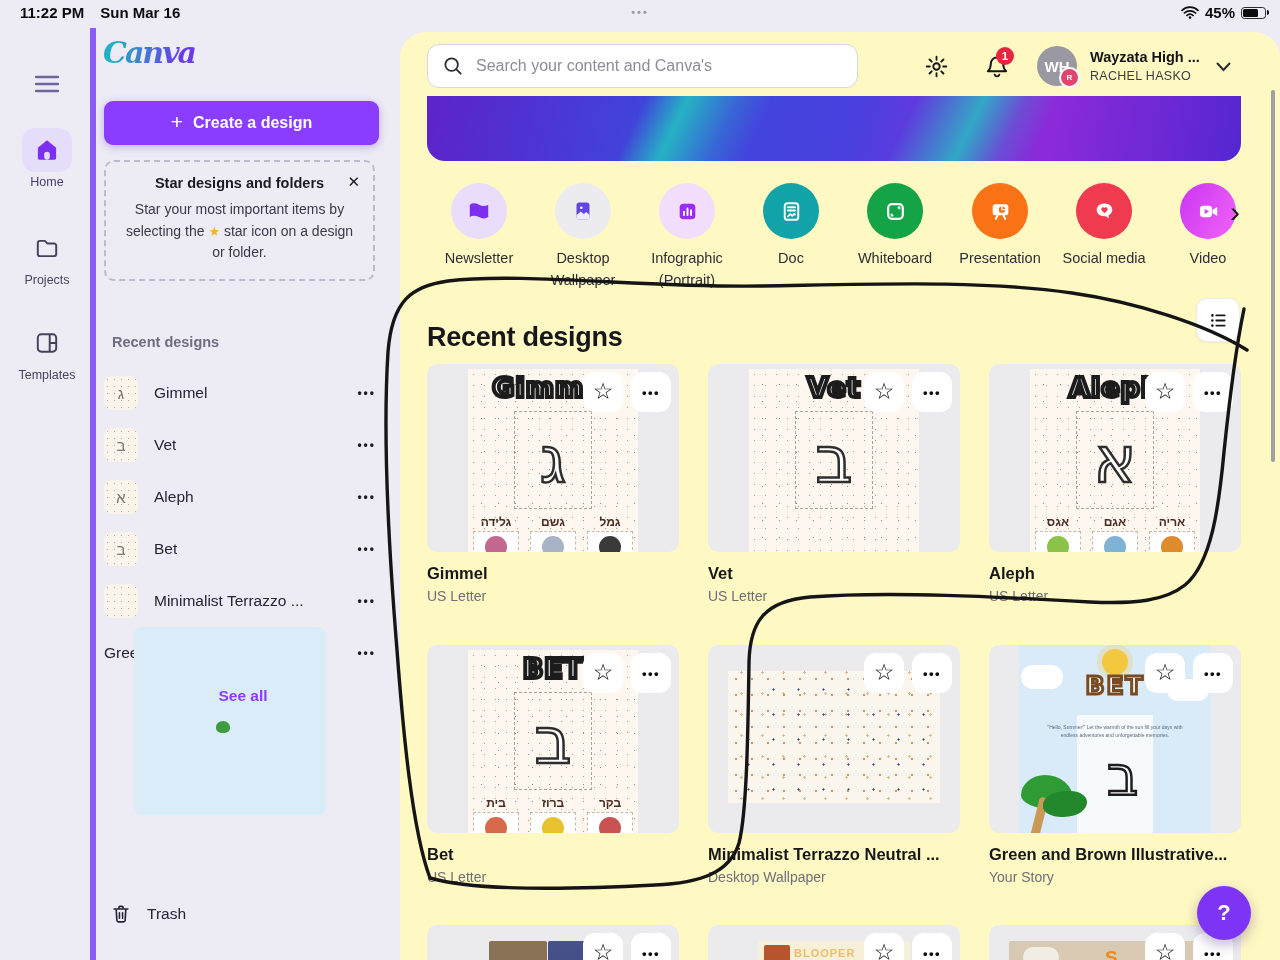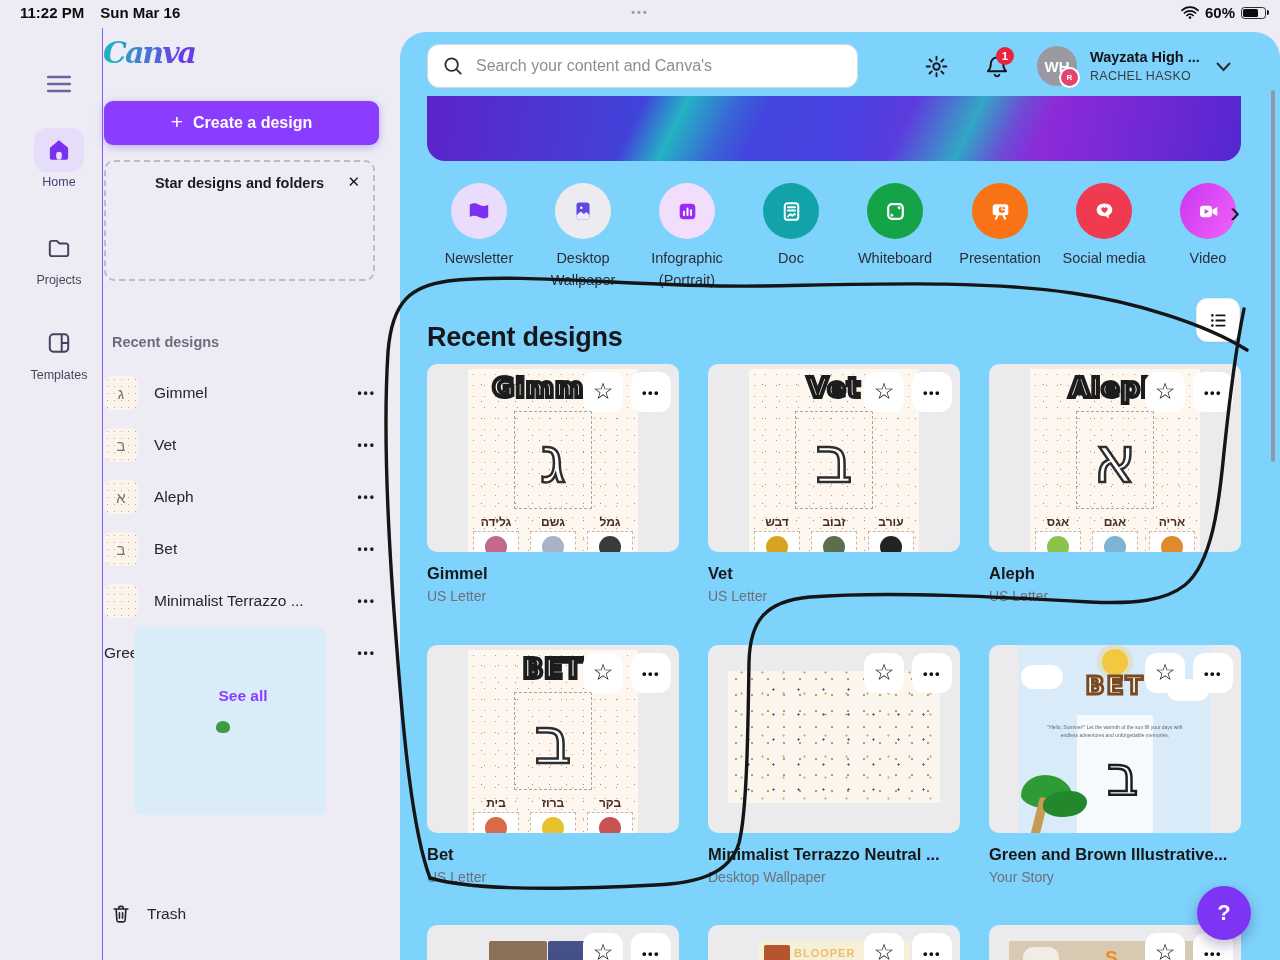--- a/index.html
+++ b/index.html
@@ -7,21 +7,21 @@
           font-family:"Liberation Sans",sans-serif;-webkit-font-smoothing:antialiased}
   
   .statusbar{position:absolute;top:0;left:0;right:0;height:28px;z-index:5}
   .sb-left{position:absolute;left:20px;top:4px;display:flex;gap:16px;font-size:15px;font-weight:700;color:#0c0c0e}
   .sb-dots{position:absolute;left:50%;top:6px;transform:translateX(-50%);color:#9b9aa4;font-size:11px;letter-spacing:2px;font-weight:700}
   .sb-right{position:absolute;right:14px;top:4px;display:flex;align-items:center;gap:6px;font-size:15px;font-weight:700;color:#0c0c0e}
   .battery{width:25px;height:12px;border:1.5px solid rgba(10,10,12,.85);border-radius:3.5px;position:relative;padding:1px;box-sizing:border-box}
   .battery i{display:block;height:100%;width:72%;background:#0c0c0e;border-radius:1.5px}
   .battery::after{content:"";position:absolute;right:-4px;top:2.5px;width:2.5px;height:5px;background:#0c0c0e;border-radius:0 2px 2px 0}
   
-  .rail{position:absolute;top:28px;left:16px;width:86px;bottom:0;border-right:1px solid #8b5cf6}
+  .rail{position:absolute;top:28px;left:4px;width:86px;bottom:0;border-right:6px solid #8b5cf6}
   .burger{position:absolute;top:46px;left:30px;background:none;border:none;padding:0;cursor:pointer}
   .rail-item{position:absolute;left:0;width:86px;text-align:center;cursor:pointer}
   .rail-item .tile{width:50px;height:44px;margin:0 auto;border-radius:13px;display:flex;align-items:center;justify-content:center}
   .rail-item.active .tile{background:#e6ddfa}
   .rail-item .lbl{margin-top:3px;font-size:12.5px;color:#49445c}
   .rail-item.active .lbl{color:#4b3e77}
   
   .panel{position:absolute;left:86px;top:28px;width:314px;bottom:0}
   .logo{position:absolute;left:17px;top:10px;font-family:"DejaVu Serif",serif;font-style:italic;font-weight:700;
         font-size:30px;letter-spacing:-2px;background:linear-gradient(95deg,#21b0c4 10%,#6a3be8 85%);
@@ -40,21 +40,21 @@
   .pthumb{width:34px;height:34px;border-radius:8px;margin-right:16px;flex:none;display:flex;align-items:center;justify-content:center;
           background:#fbf4ec;background-image:radial-gradient(#d8a273 .6px,transparent .9px);background-size:7px 7px;
           font-size:15px;color:#79756e;overflow:hidden}
   .pthumb.story{background:#d9ecf7;background-image:none}
   .pthumb.story .palm-dot{width:14px;height:12px;background:#3f9b3f;border-radius:50% 50% 40% 40%;margin-top:12px;margin-left:-14px}
   .pname{font-size:15.5px;color:#26242f;white-space:nowrap;overflow:hidden;max-width:186px}
   .pdots{margin-left:auto;color:#1d1d24;font-size:12px;letter-spacing:2px;font-weight:700;background:none;border:none;cursor:pointer;font-family:inherit}
   .see-all{position:absolute;left:0;width:100%;top:658px;text-align:center;font-size:15.5px;font-weight:700;color:#8b3dff;background:none;border:none;cursor:pointer;font-family:inherit}
   .trash{position:absolute;left:24px;top:874px;display:flex;align-items:center;gap:15px;font-size:15.5px;color:#26242f;cursor:pointer}
   
-  .main{position:absolute;left:400px;top:32px;right:0;bottom:0;background:#7dd3fc;border-radius:26px 26px 0 0;overflow:hidden}
+  .main{position:absolute;left:400px;top:32px;right:0;bottom:0;background:#fef9c3;border-radius:26px 26px 0 0;overflow:hidden}
   .search{position:absolute;left:27px;top:12px;width:431px;height:44px;border:1px solid #d7d6df;border-radius:12px;
           display:flex;align-items:center;padding:0 14px;gap:10px;box-sizing:border-box;background:#fff}
   .search input{border:none;outline:none;flex:1;font-size:16px;color:#2b2b33;font-family:inherit;background:transparent}
   .search input::placeholder{color:#8d8c98}
   .hbtn{position:absolute;top:22px;background:none;border:none;padding:0;cursor:pointer}
   .badge{position:absolute;left:12px;top:-7px;min-width:18px;height:18px;border-radius:9px;background:#e8253f;color:#fff;
          font-size:11.5px;font-weight:700;display:flex;align-items:center;justify-content:center;padding:0 4px;box-sizing:border-box}
   .avatar{position:absolute;left:637px;top:14px;width:40px;height:40px;border-radius:50%;background:#9a99a1;color:#fff;
           font-size:15px;font-weight:700;display:flex;align-items:center;justify-content:center;cursor:pointer}
   .avatar .mini{position:absolute;right:-3px;bottom:-2px;width:17px;height:17px;border-radius:50%;background:#e2456f;
@@ -131,21 +131,21 @@
     <div class="sb-left">
       <span>11:22 PM</span>
       <span>Sun Mar 16</span>
     </div>
     <div class="sb-dots">•••</div>
     <div class="sb-right">
       <svg width="18" height="13" viewBox="0 0 18 13">
           <path d="M1 4.4C3.2 2.3 6 1.2 9 1.2s5.8 1.1 8 3.2M3.4 7C4.9 5.6 6.9 4.8 9 4.8s4.1.8 5.6 2.2M5.9 9.5C6.7 8.7 7.8 8.2 9 8.2s2.3.5 3.1 1.3" stroke="#0c0c0e" stroke-width="1.7" fill="none" stroke-linecap="round"></path>
           <circle cx="9" cy="11.6" r="1.3" fill="#0c0c0e"></circle>
         </svg>
-      <span>60%</span>
+      <span>45%</span>
       <span class="battery">
           <i></i>
         </span>
     </div>
   </div>
 
   <nav class="rail">
     <button class="burger" aria-label="menu">
       <svg width="26" height="20" viewBox="0 0 26 20">
           <path d="M2 3h22M2 10h22M2 17h22" stroke="#6e659f" stroke-width="2.3" stroke-linecap="round"></path>
@@ -181,20 +181,21 @@
 
   <aside class="panel">
     <div class="logo">Canva</div>
     <button class="create-btn">
       <span class="plus">+</span>
       <span>Create a design</span>
     </button>
     <div class="star-card">
       <h4>Star designs and folders</h4>
       <button class="close" aria-label="dismiss">✕</button>
+      <p><span>Star your most important items by selecting the </span><span class="gold">★</span><span> star icon on a design or folder.</span></p>
     </div>
     <div class="panel-recent-label">Recent designs</div>
 
     <div class="pitem" style="top:339px">
       <span class="pthumb">ג</span>
       <span class="pname">Gimmel</span>
       <button class="pdots">•••</button>
     </div>
     <div class="pitem" style="top:391px">
       <span class="pthumb">ב</span>
@@ -394,40 +395,20 @@
       <div class="csub">US Letter</div>
     </div>
 
     <div class="card" style="left:308px;top:332px">
       <div class="thumb">
         <div class="page">
           <div class="bubble">Vet</div>
           <div class="letterbox">
               <span class="letter">ב</span>
             </div>
-          <div class="words">
-            <div class="word">
-                <span class="he">דבש</span>
-                <span class="box">
-                  <span class="blob" style="background:#d9a31f"></span>
-                </span>
-              </div>
-            <div class="word">
-                <span class="he">זבוב</span>
-                <span class="box">
-                  <span class="blob" style="background:#5c6e4b"></span>
-                </span>
-              </div>
-            <div class="word">
-                <span class="he">עורב</span>
-                <span class="box">
-                  <span class="blob" style="background:#232323"></span>
-                </span>
-              </div>
-          </div>
         </div>
         <button class="tbtn star">☆</button>
         <button class="tbtn dots">•••</button>
       </div>
       <div class="cname">Vet</div>
       <div class="csub">US Letter</div>
     </div>
 
     <div class="card" style="left:589px;top:332px">
       <div class="thumb">

